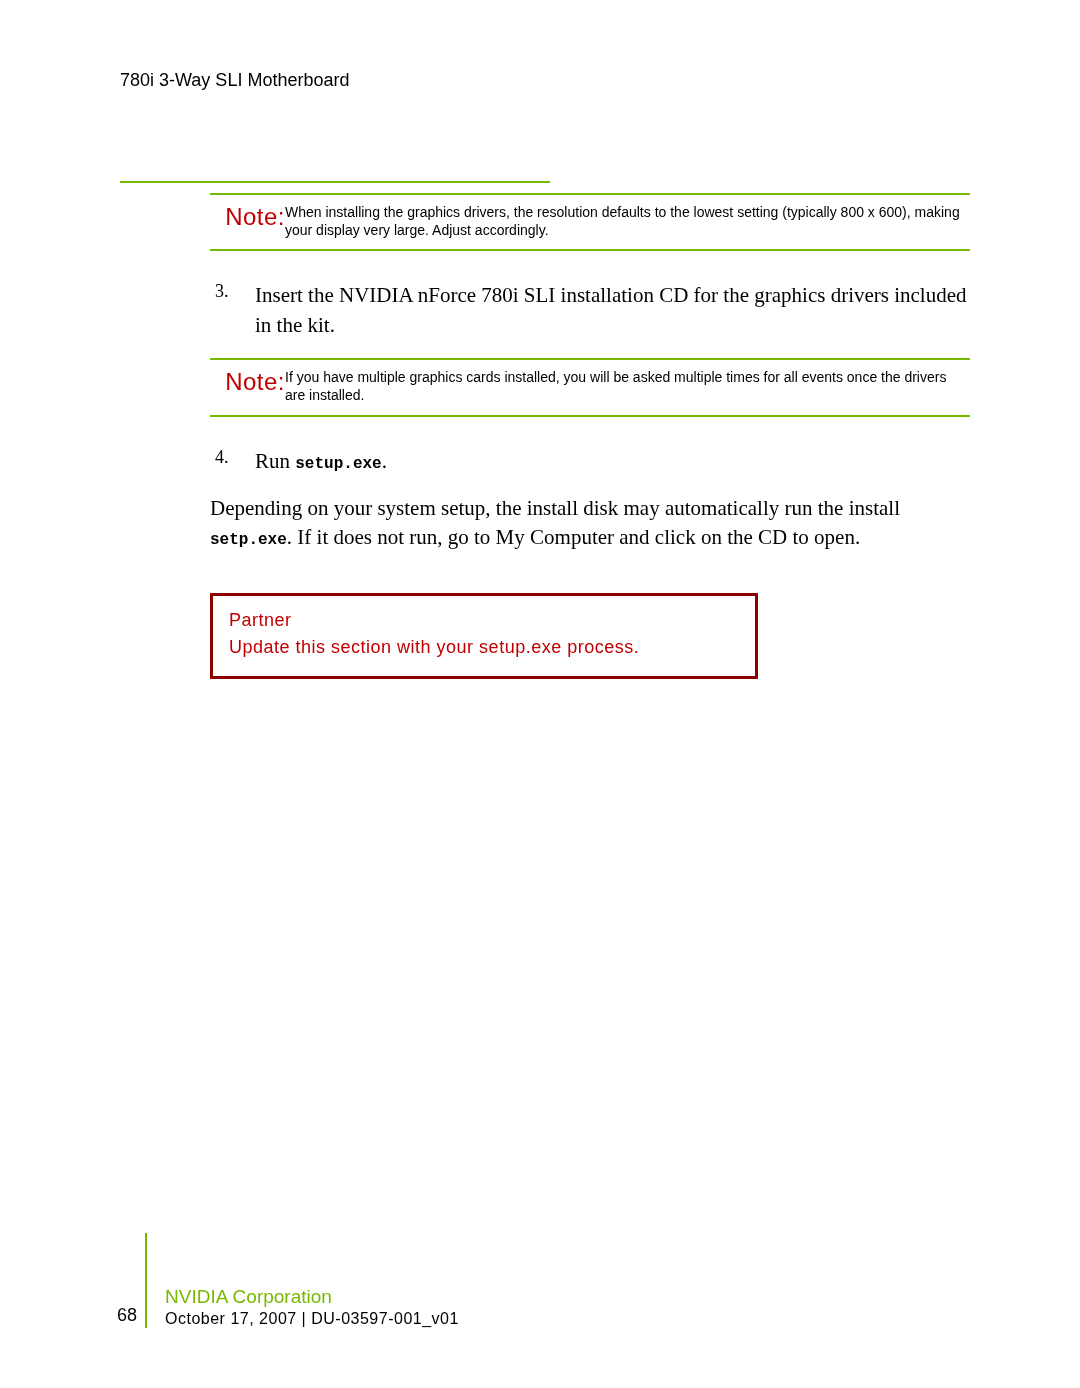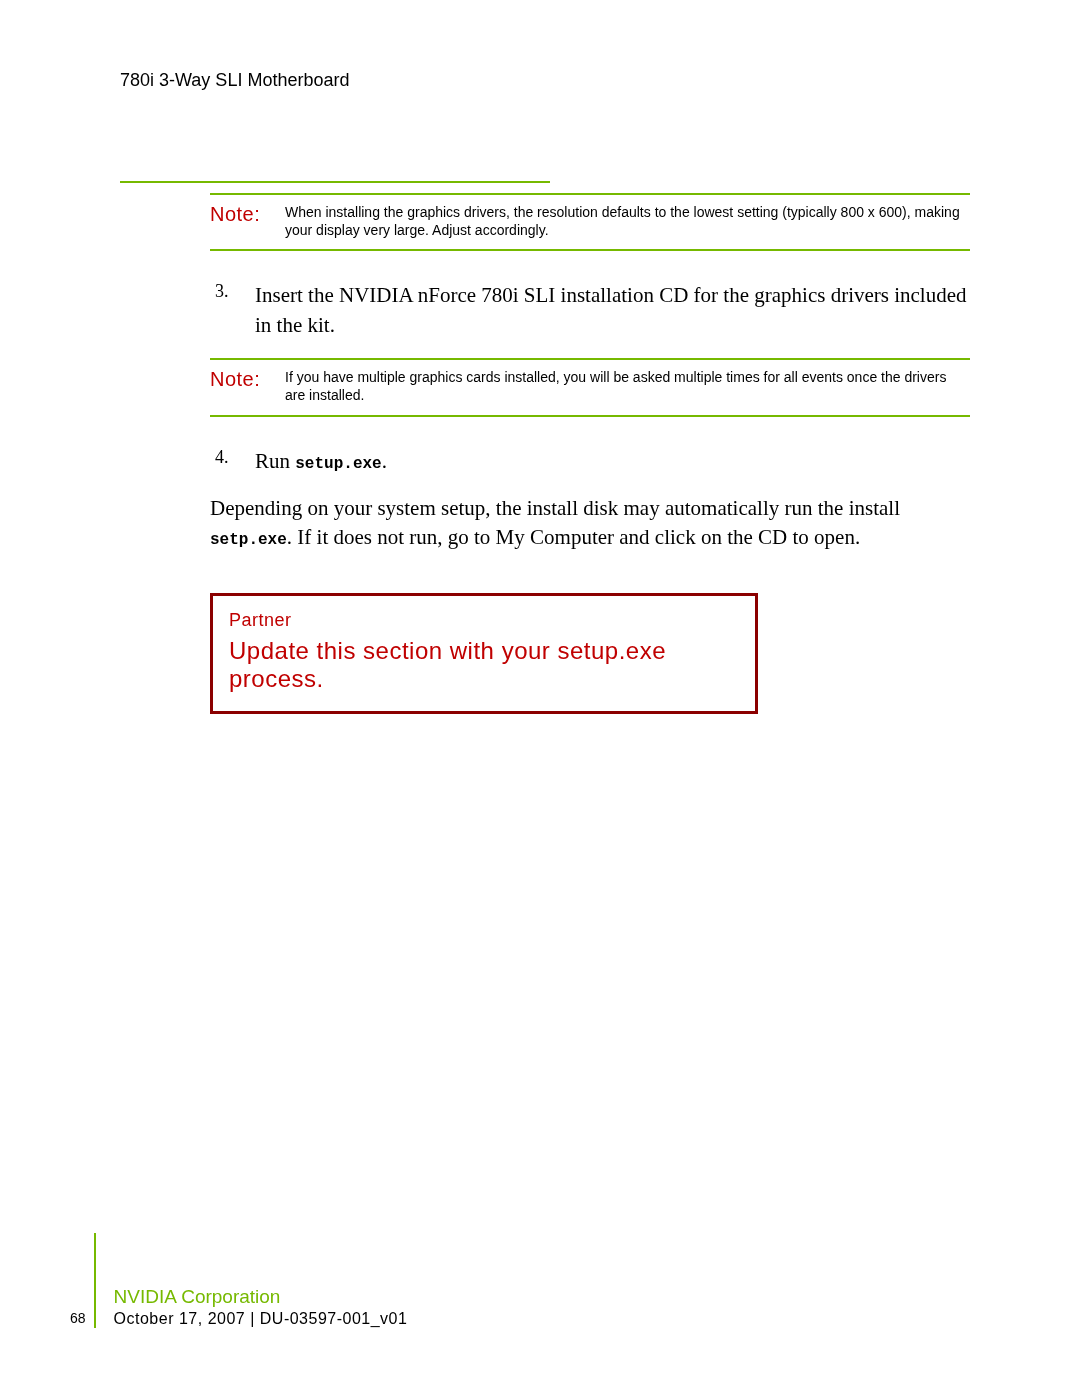--- a/index.html
+++ b/index.html
@@ -43,25 +43,26 @@
     border-bottom: 2px solid #76b900;
     padding: 8px 0 10px 0;
     margin-bottom: 30px;
   }
   .note-row {
     display: flex;
     align-items: flex-start;
   }
   .note-label {
     color: #c00000;
-    font-size: 20px;
+    font-size: 24px;
     font-family: "Arial Narrow", Arial, sans-serif;
     letter-spacing: 0.5px;
     width: 75px;
     flex-shrink: 0;
+    text-align: right;
   }
   .note-text {
     font-size: 14px;
     line-height: 1.3;
   }
   .list-item {
     display: flex;
     align-items: flex-start;
     margin-bottom: 18px;
     margin-left: 5px;
@@ -95,35 +96,36 @@
   }
   .partner-title {
     color: #c00000;
     font-size: 18px;
     font-family: "Arial Narrow", Arial, sans-serif;
     letter-spacing: 0.5px;
     margin-bottom: 6px;
   }
   .partner-text {
     color: #c00000;
-    font-size: 24px;
+    font-size: 18px;
     font-family: "Arial Narrow", Arial, sans-serif;
     letter-spacing: 0.5px;
   }
   .footer {
     position: absolute;
     bottom: 60px;
     left: 70px;
     display: flex;
     align-items: flex-end;
   }
   .page-num {
-    font-size: 14px;
+    font-size: 18px;
     margin-right: 8px;
     padding-bottom: 2px;
+    margin-left: 47px;
   }
   .footer-rule {
     border-left: 2px solid #76b900;
     padding-left: 18px;
     height: 95px;
     display: flex;
     flex-direction: column;
     justify-content: flex-end;
   }
   .footer-company {

